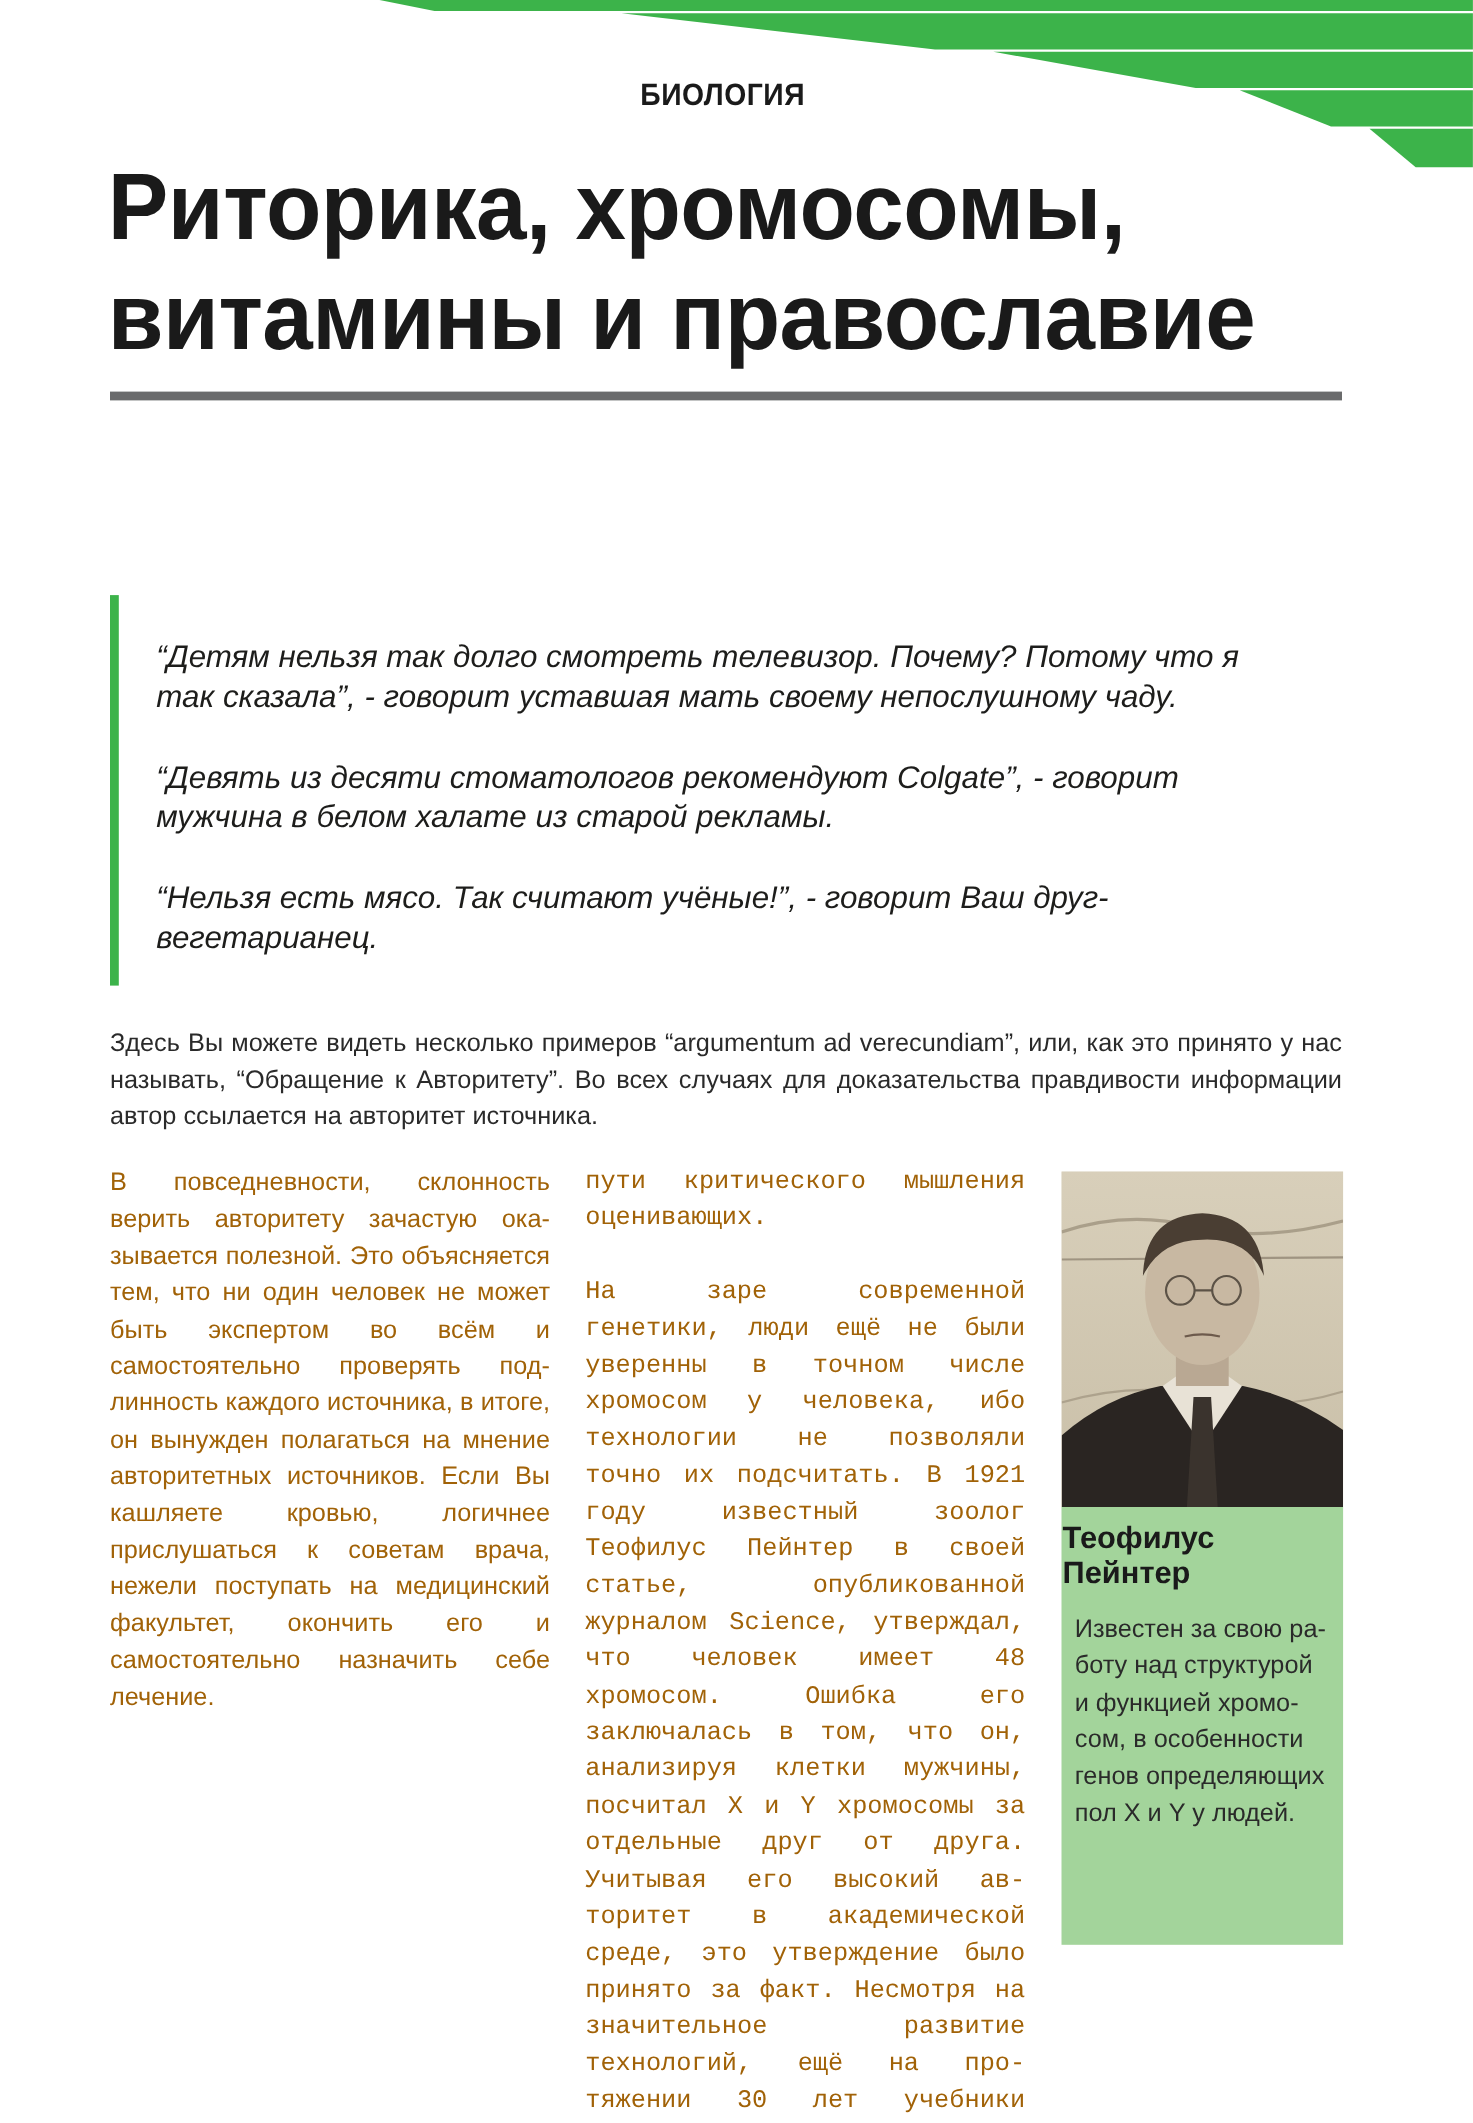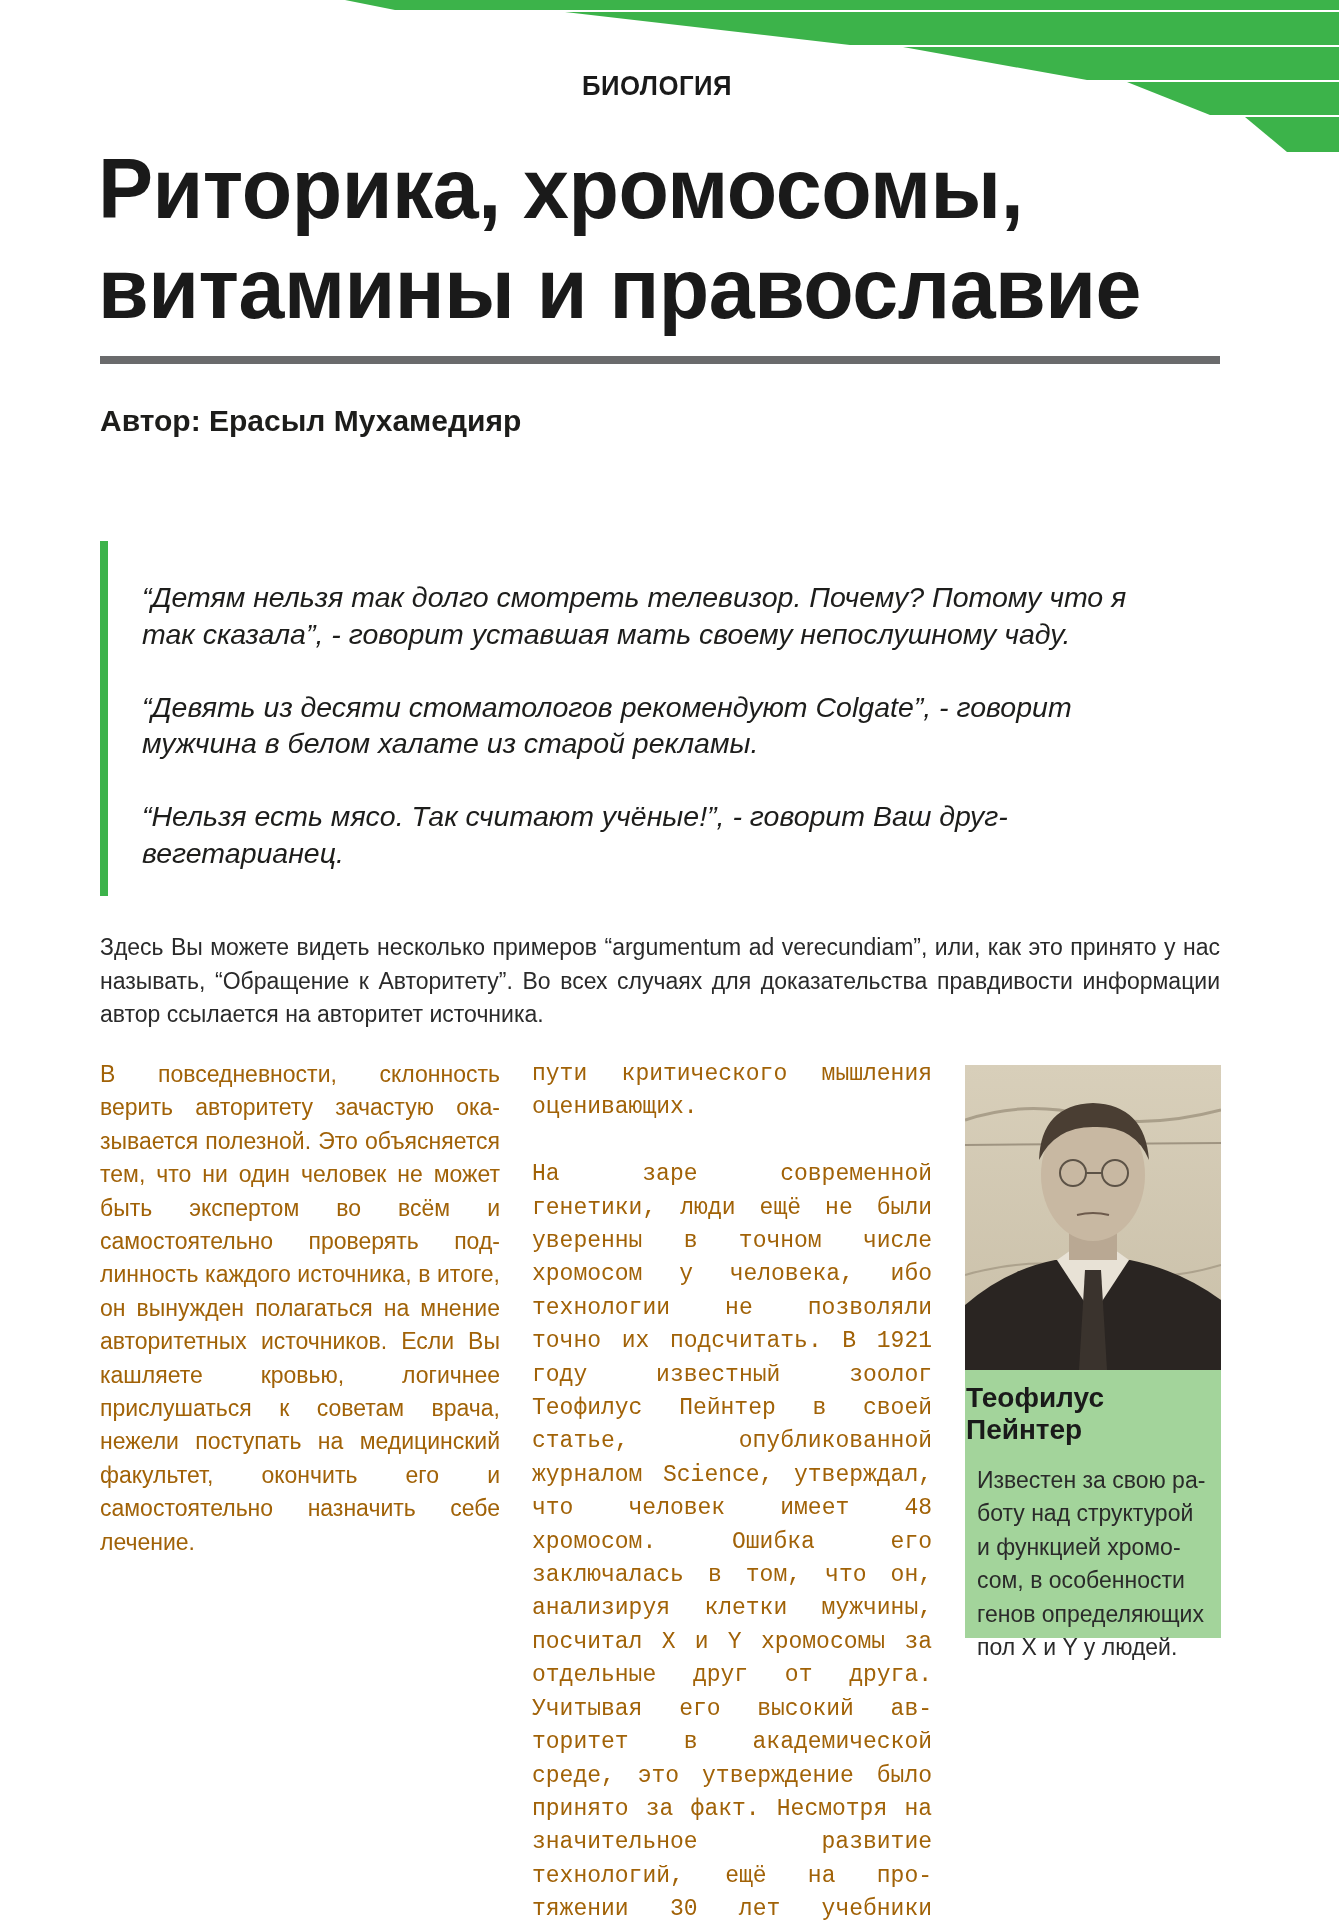--- a/index.html
+++ b/index.html
@@ -43,21 +43,21 @@
   }
   .col p { margin: 0 0 33.4px 0; }
   .col1 { left: 100px; }
   .col2 { left: 532px; font-family: Liberation Mono, monospace; }
   .photo {
     position: absolute; left: 965px; top: 1065px; width: 256px; height: 305px;
     background: #d9d1bd; overflow: hidden;
   }
   .photo svg { width: 100%; height: 100%; display: block; }
   .bio-box {
-    position: absolute; left: 965px; top: 1370px; width: 256px; height: 268px;
+    position: absolute; left: 965px; top: 1370px; width: 256px; height: 398px;
     background: #a3d49b; box-sizing: border-box; padding: 12px 0 0 1px;
   }
   .bio-name { font-size: 28px; line-height: 32px; color: #1a1a1a; margin: 0 0 18px 0; }
   .bio-text { font-size: 23px; line-height: 33.4px; color: #2a2a2a; margin: 11px; }
 </style>
 </head>
 <body>
 
 <svg class="stripes" viewBox="0 0 1339 160" xmlns="http://www.w3.org/2000/svg">
   <polygon points="345,0 1339,0 1339,10 395,10" fill="#3cb34a"></polygon>
@@ -70,21 +70,20 @@
 <div class="section-label">БИОЛОГИЯ</div>
 
 <h1 class="title">
   <span>Риторика, хромосомы,</span><br>
   <span>витамины и православие</span>
 </h1>
 
 <div class="rule"></div>
 
 <div class="credits">
-  <div>Автор: Ерасыл Мухамедияр</div>
 </div>
 
 <div class="quote-bar"></div>
 <div class="quotes">
   <p>“Детям нельзя так долго смотреть телевизор. Почему? Потому что я так сказала”, - говорит уставшая мать своему непослушному чаду.</p>
   <p>“Девять из десяти стоматологов рекомендуют Colgate”, - говорит мужчина в белом халате из старой рекламы.</p>
   <p>“Нельзя есть мясо. Так считают учёные!”, - говорит Ваш друг-вегетарианец.</p>
 </div>
 
 <div class="intro">Здесь Вы можете видеть несколько примеров “argumentum ad verecundiam”, или, как это при­нято у нас называть, “Обращение к Авторитету”. Во всех случаях для доказательства правди­вости информации автор ссылается на авторитет источника.</div>

